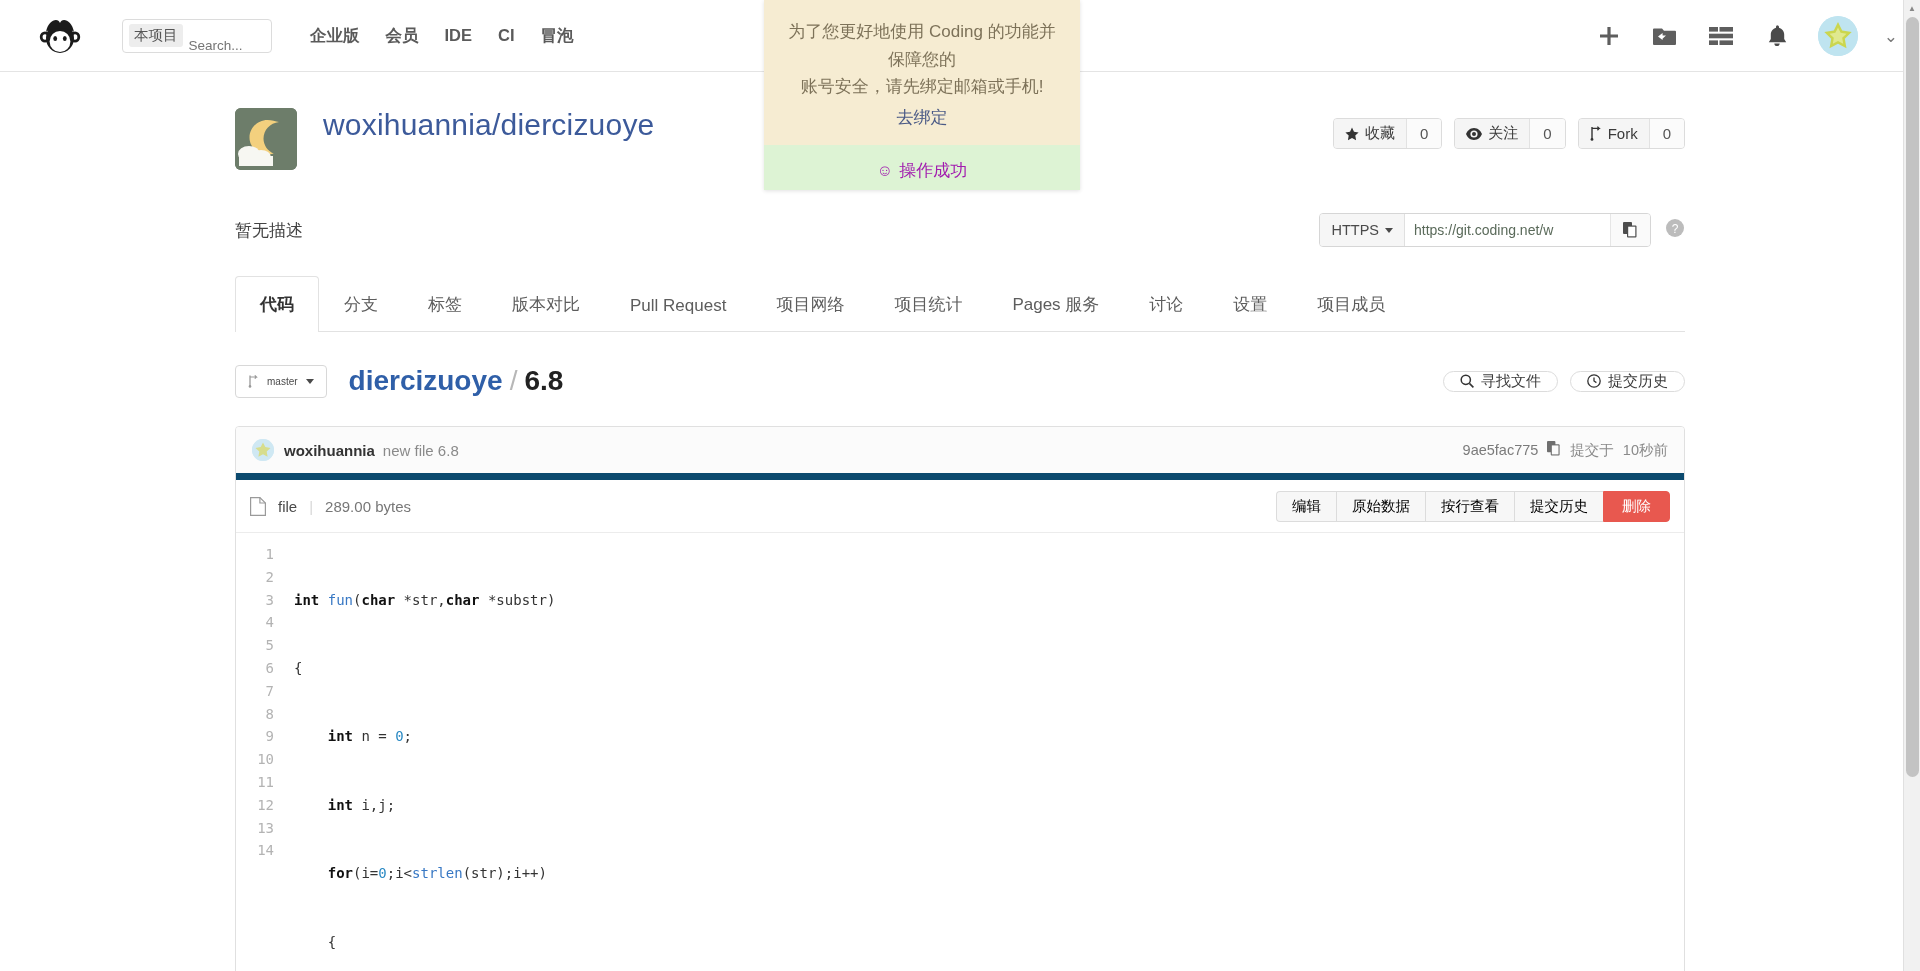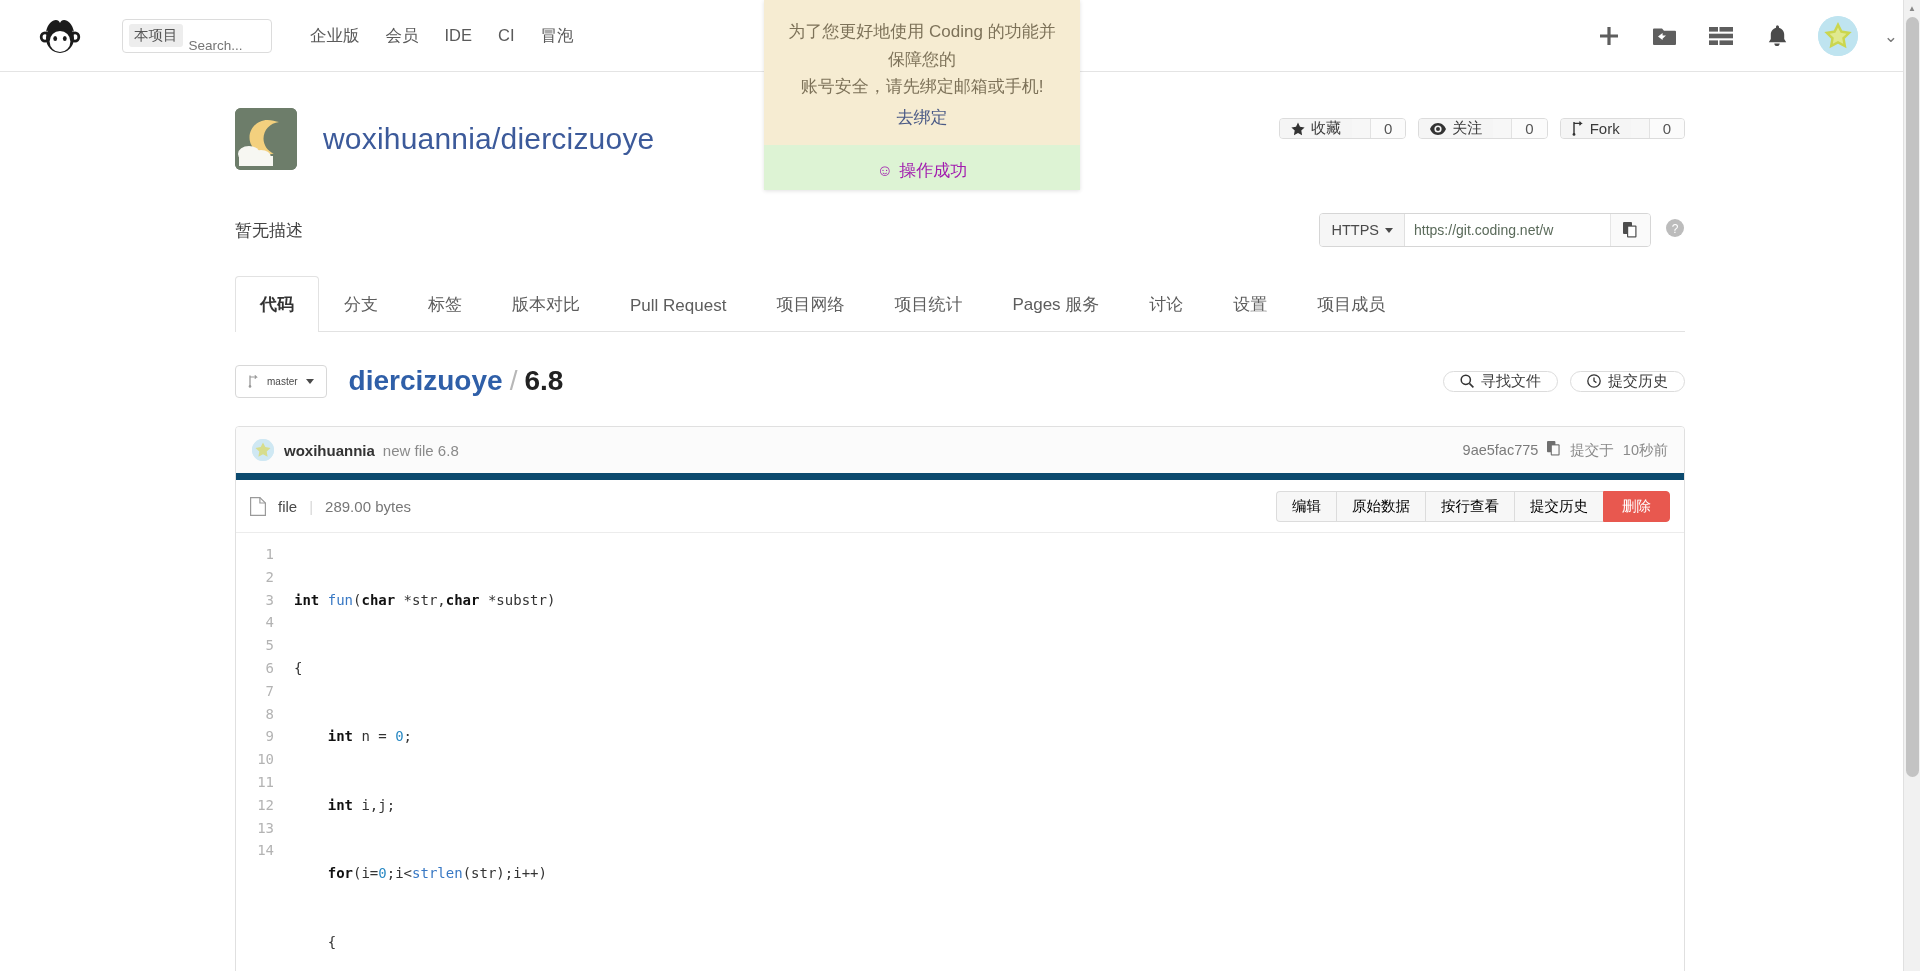--- a/index.html
+++ b/index.html
@@ -49,21 +49,21 @@
     border: none; outline: none;
     font-size: 13.5px;
     color: #404040;
     background: transparent;
     width: 86px;
     margin-left: 4px;
     font-family: "Liberation Sans", sans-serif;
     margin-top: 20px;
   }
 
-  .navlinks { display: flex; align-items: center; margin-left: 38px; gap: 26px; }
+  .navlinks { display: flex; align-items: center; margin-left: 38px; gap: 26px; font-weight: bold; }
   .navlinks a {
     color: #5a5a5a;
     font-size: 16.5px;
     text-decoration: none;
     white-space: nowrap;
   }
 
   .nav-right {
     position: absolute;
     right: 22px;
@@ -123,21 +123,21 @@
   
   .container {
     width: 1498px;
     margin: 0 auto;
     padding: 0 24px;
   }
 
   
   .repo-head {
     display: flex;
-    align-items: center;
+    align-items: flex-start;
     padding-top: 36px;
     position: relative;
     min-height: 92px;
   }
   .repo-avatar {
     width: 62px; height: 62px;
     border-radius: 6px;
     background: #6d7d6a;
     overflow: hidden;
     flex: none;
@@ -155,23 +155,22 @@
     right: 0;
     top: 46px;
     display: flex;
     gap: 12px;
   }
   .stat {
     display: flex;
     border: 1px solid #dcdcdc;
     border-radius: 4px;
     overflow: hidden;
-    height: 21px;
+    height: 31px;
     background: #f7f7f7;
-    gap: 18px;
   }
   .stat .s-label {
     display:flex; align-items:center; gap:6px;
     padding: 0 11px;
     font-size: 15px;
     color: #3a3a3a;
     background: #f5f5f5;
   }
   .stat .s-count {
     display:flex; align-items:center;

